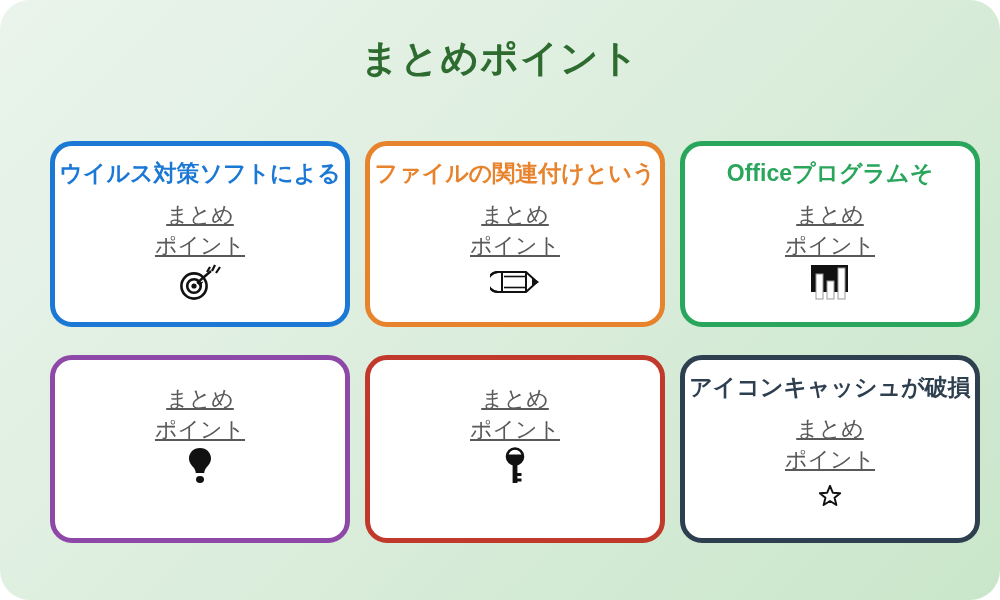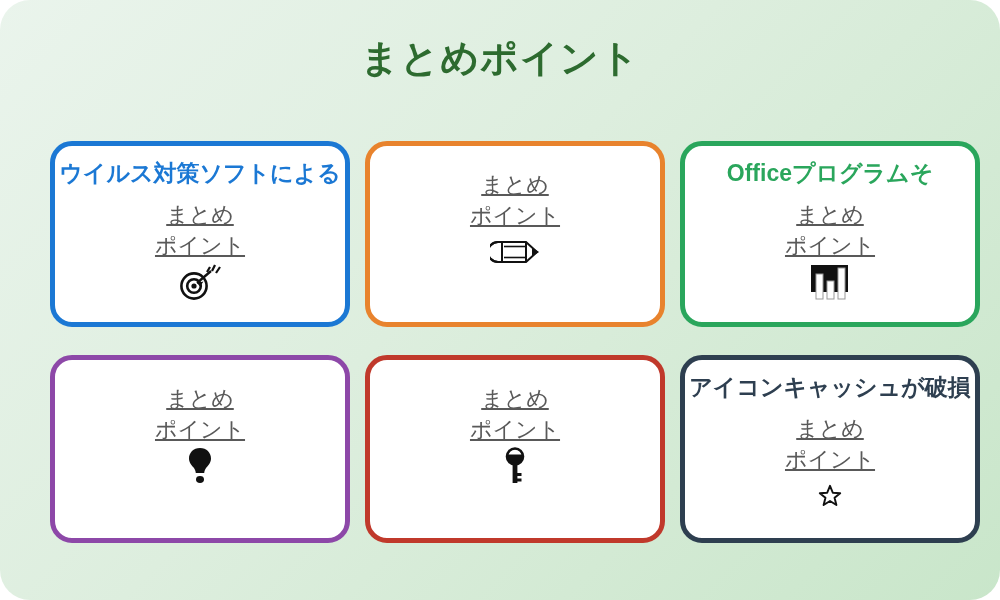--- a/index.html
+++ b/index.html
@@ -68,20 +68,21 @@
           <line x1="34" y1="8" x2="20" y2="20" stroke="#111" stroke-width="2.4"></line>
           <path d="M20,20 l6.5,-1.5 -3.5,5 z" fill="#111"></path>
           <line x1="33" y1="4" x2="30" y2="9" stroke="#111" stroke-width="2.2"></line>
           <line x1="38" y1="2" x2="35" y2="8" stroke="#111" stroke-width="2.2"></line>
           <line x1="43" y1="4" x2="39" y2="10" stroke="#111" stroke-width="2.2"></line>
         </svg>
       </div>
     </div>
 
     <div class="card" style="--accent: #e8832d;">
+      <div class="card-title">ファイルの関連付けという</div>
       <div class="card-sub">
         <div>まとめ</div>
         <div>ポイント</div>
       </div>
       <div class="card-icon">
         <svg width="50" height="26" viewBox="0 0 50 26">
           <path d="M8,3 h28 l11,10 -11,10 h-28 a10,10 0 0 1 0,-20 z" fill="none" stroke="#111" stroke-width="2"></path>
           <path d="M8,3 a10,10 0 0 0 0,20" fill="none" stroke="#111" stroke-width="2"></path>
           <line x1="12" y1="3" x2="12" y2="23" stroke="#111" stroke-width="2"></line>
           <line x1="36" y1="3" x2="36" y2="23" stroke="#111" stroke-width="2"></line>

